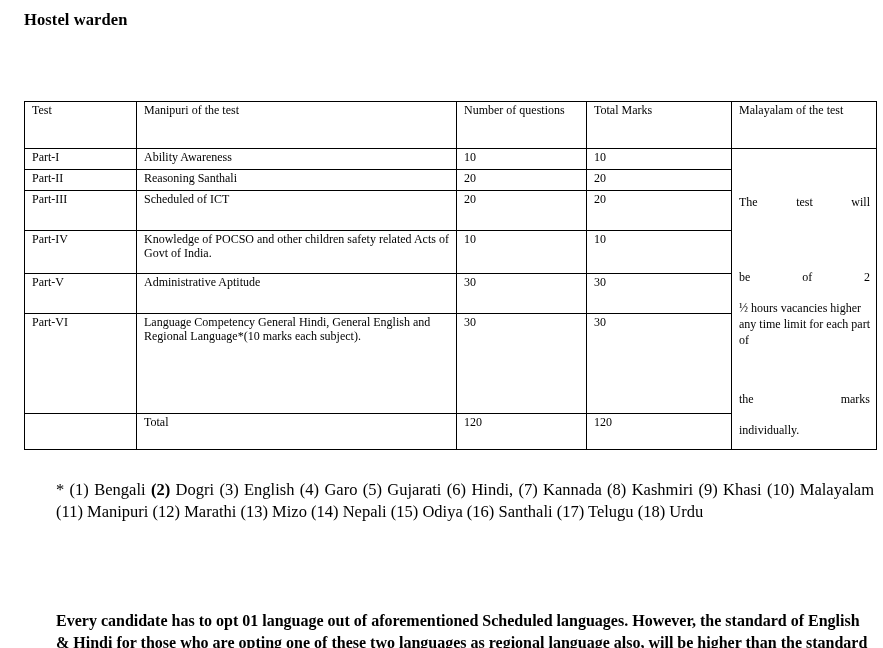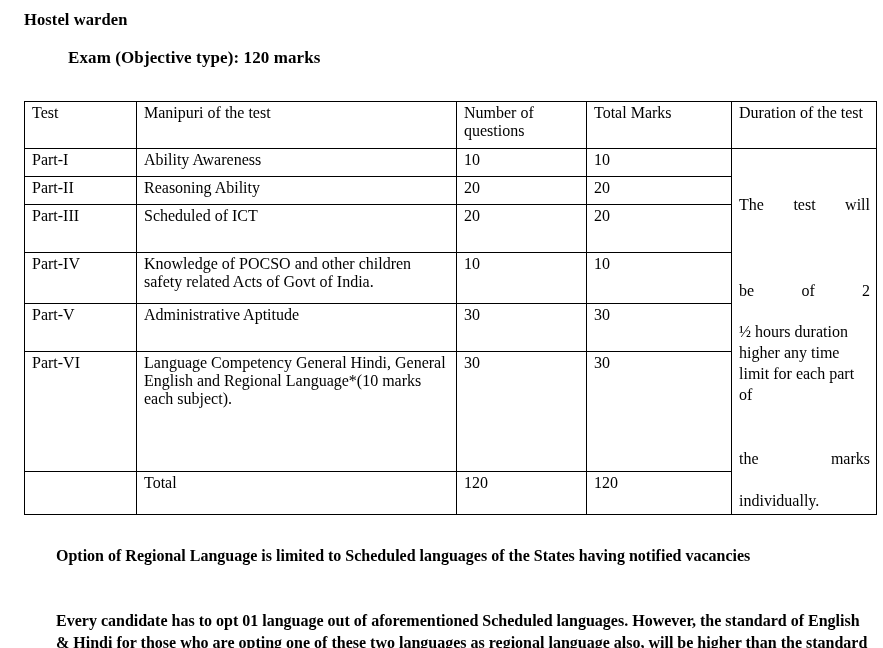--- a/index.html
+++ b/index.html
@@ -47,21 +47,21 @@
   .exam-table-wrap {
     position: absolute;
     left: 24px;
     top: 101px;
     width: 852px;
   }
   table.exam-table {
     border-collapse: collapse;
     width: 852px;
     table-layout: fixed;
-    font-size: 16px;
+    font-size: 12px;
     line-height: 1.14;
   }
   table.exam-table td,
   table.exam-table th {
     border: 1px solid #000000;
     padding: 2px 6px 2px 7px;
     vertical-align: top;
     font-weight: normal;
     text-align: left;
   }
@@ -119,61 +119,60 @@
   .para-1 { top: 545px; }
   .para-2 { top: 610px; }
 </style>
 </head>
 <body>
 
 <div class="page">
 
   <div class="doc-title">Hostel warden</div>
 
-  <div class="doc-subtitle">Exam (Objective type): 120 marks</div>
 
   <div class="exam-table-wrap">
     <table class="exam-table">
       <colgroup>
         <col class="c-test">
         <col class="c-comp">
         <col class="c-num">
         <col class="c-marks">
         <col class="c-duration">
       </colgroup>
       <thead>
         <tr>
           <th style="height:47px;">Test</th>
           <th>Manipuri of the test</th>
           <th>Number of questions</th>
           <th>Total Marks</th>
-          <th>Duration of the test</th>
+          <th>Malayalam of the test</th>
         </tr>
       </thead>
       <tbody>
         <tr>
           <td style="height:21px;">Part-I</td>
           <td>Ability Awareness</td>
           <td class="cell-center">10</td>
           <td class="cell-center">10</td>
           <td class="duration-cell" rowspan="7">
             <span class="just-line">The test will</span>
             <span class="just-line">be of 2</span>
             <span>½ hours</span>
-            <span>duration</span>
+            <span>vacancies</span>
             <span>higher any</span>
             <span>time limit for</span>
             <span>each part of</span>
             <span class="just-line">the marks</span>
             <span>individually.</span>
           </td>
         </tr>
         <tr>
           <td style="height:21px;">Part-II</td>
-          <td>Reasoning Ability</td>
+          <td>Reasoning Santhali</td>
           <td class="cell-center">20</td>
           <td class="cell-center">20</td>
         </tr>
         <tr>
           <td style="height:40px;">Part-III</td>
           <td>Scheduled of ICT</td>
           <td class="cell-center">20</td>
           <td class="cell-center">20</td>
         </tr>
         <tr>
@@ -197,18 +196,20 @@
         <tr>
           <td style="height:36px;"></td>
           <td class="bold">Total</td>
           <td class="cell-center bold">120</td>
           <td class="cell-center bold">120</td>
         </tr>
       </tbody>
     </table>
   </div>
 
-
-  <div class="para para-1">Option of Regional Language is limited to Scheduled languages of the States having notified vacancies</div>
+  <div class="footnote">
+    <span>* (1) Bengali </span><b>(2)</b><span> Dogri (3) English (4) Garo (5) Gujarati (6) Hindi, (7) Kannada (8) Kashmiri (9) Khasi (10) Malayalam (11) Manipuri (12) Marathi (13) Mizo (14) Nepali (15) Odiya (16) Santhali (17) Telugu (18) Urdu</span>
+  </div>
+
 
   <div class="para para-2">Every candidate has to opt 01 language out of aforementioned Scheduled languages. However, the standard of English &amp; Hindi for those who are opting one of these two languages as regional language also, will be higher than the standard as that of General English and General Hindi.</div>
 
 </div>
 
 </body></html>

